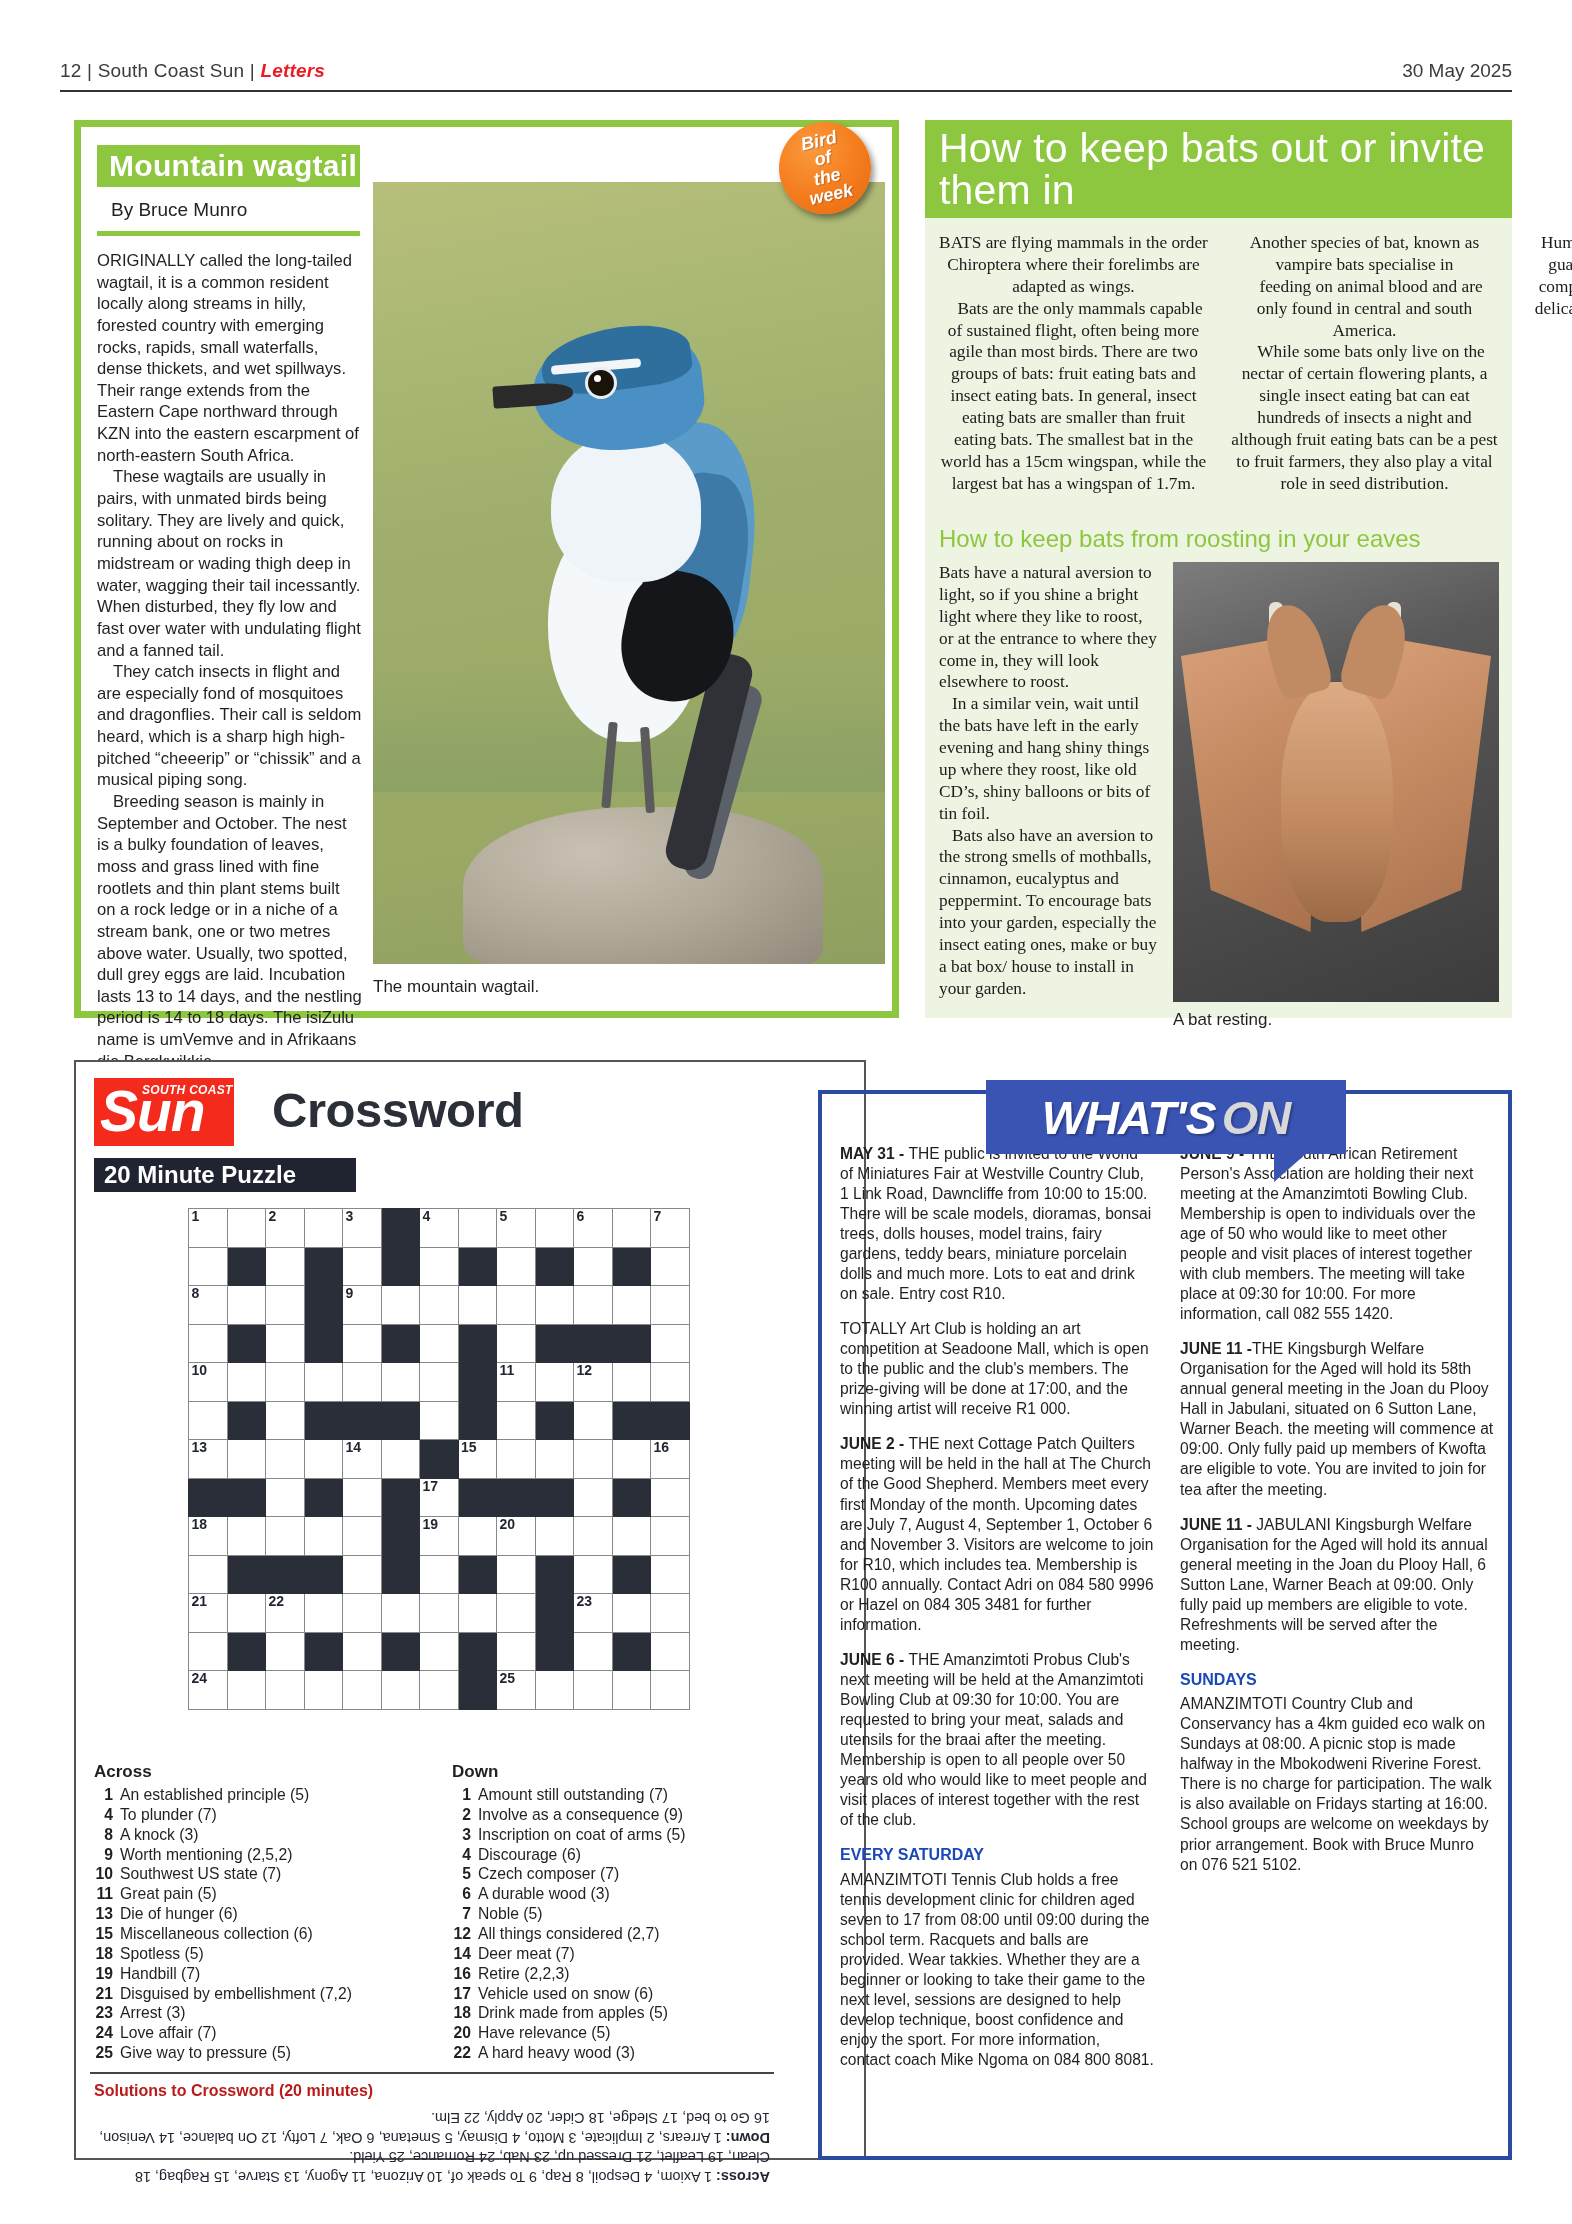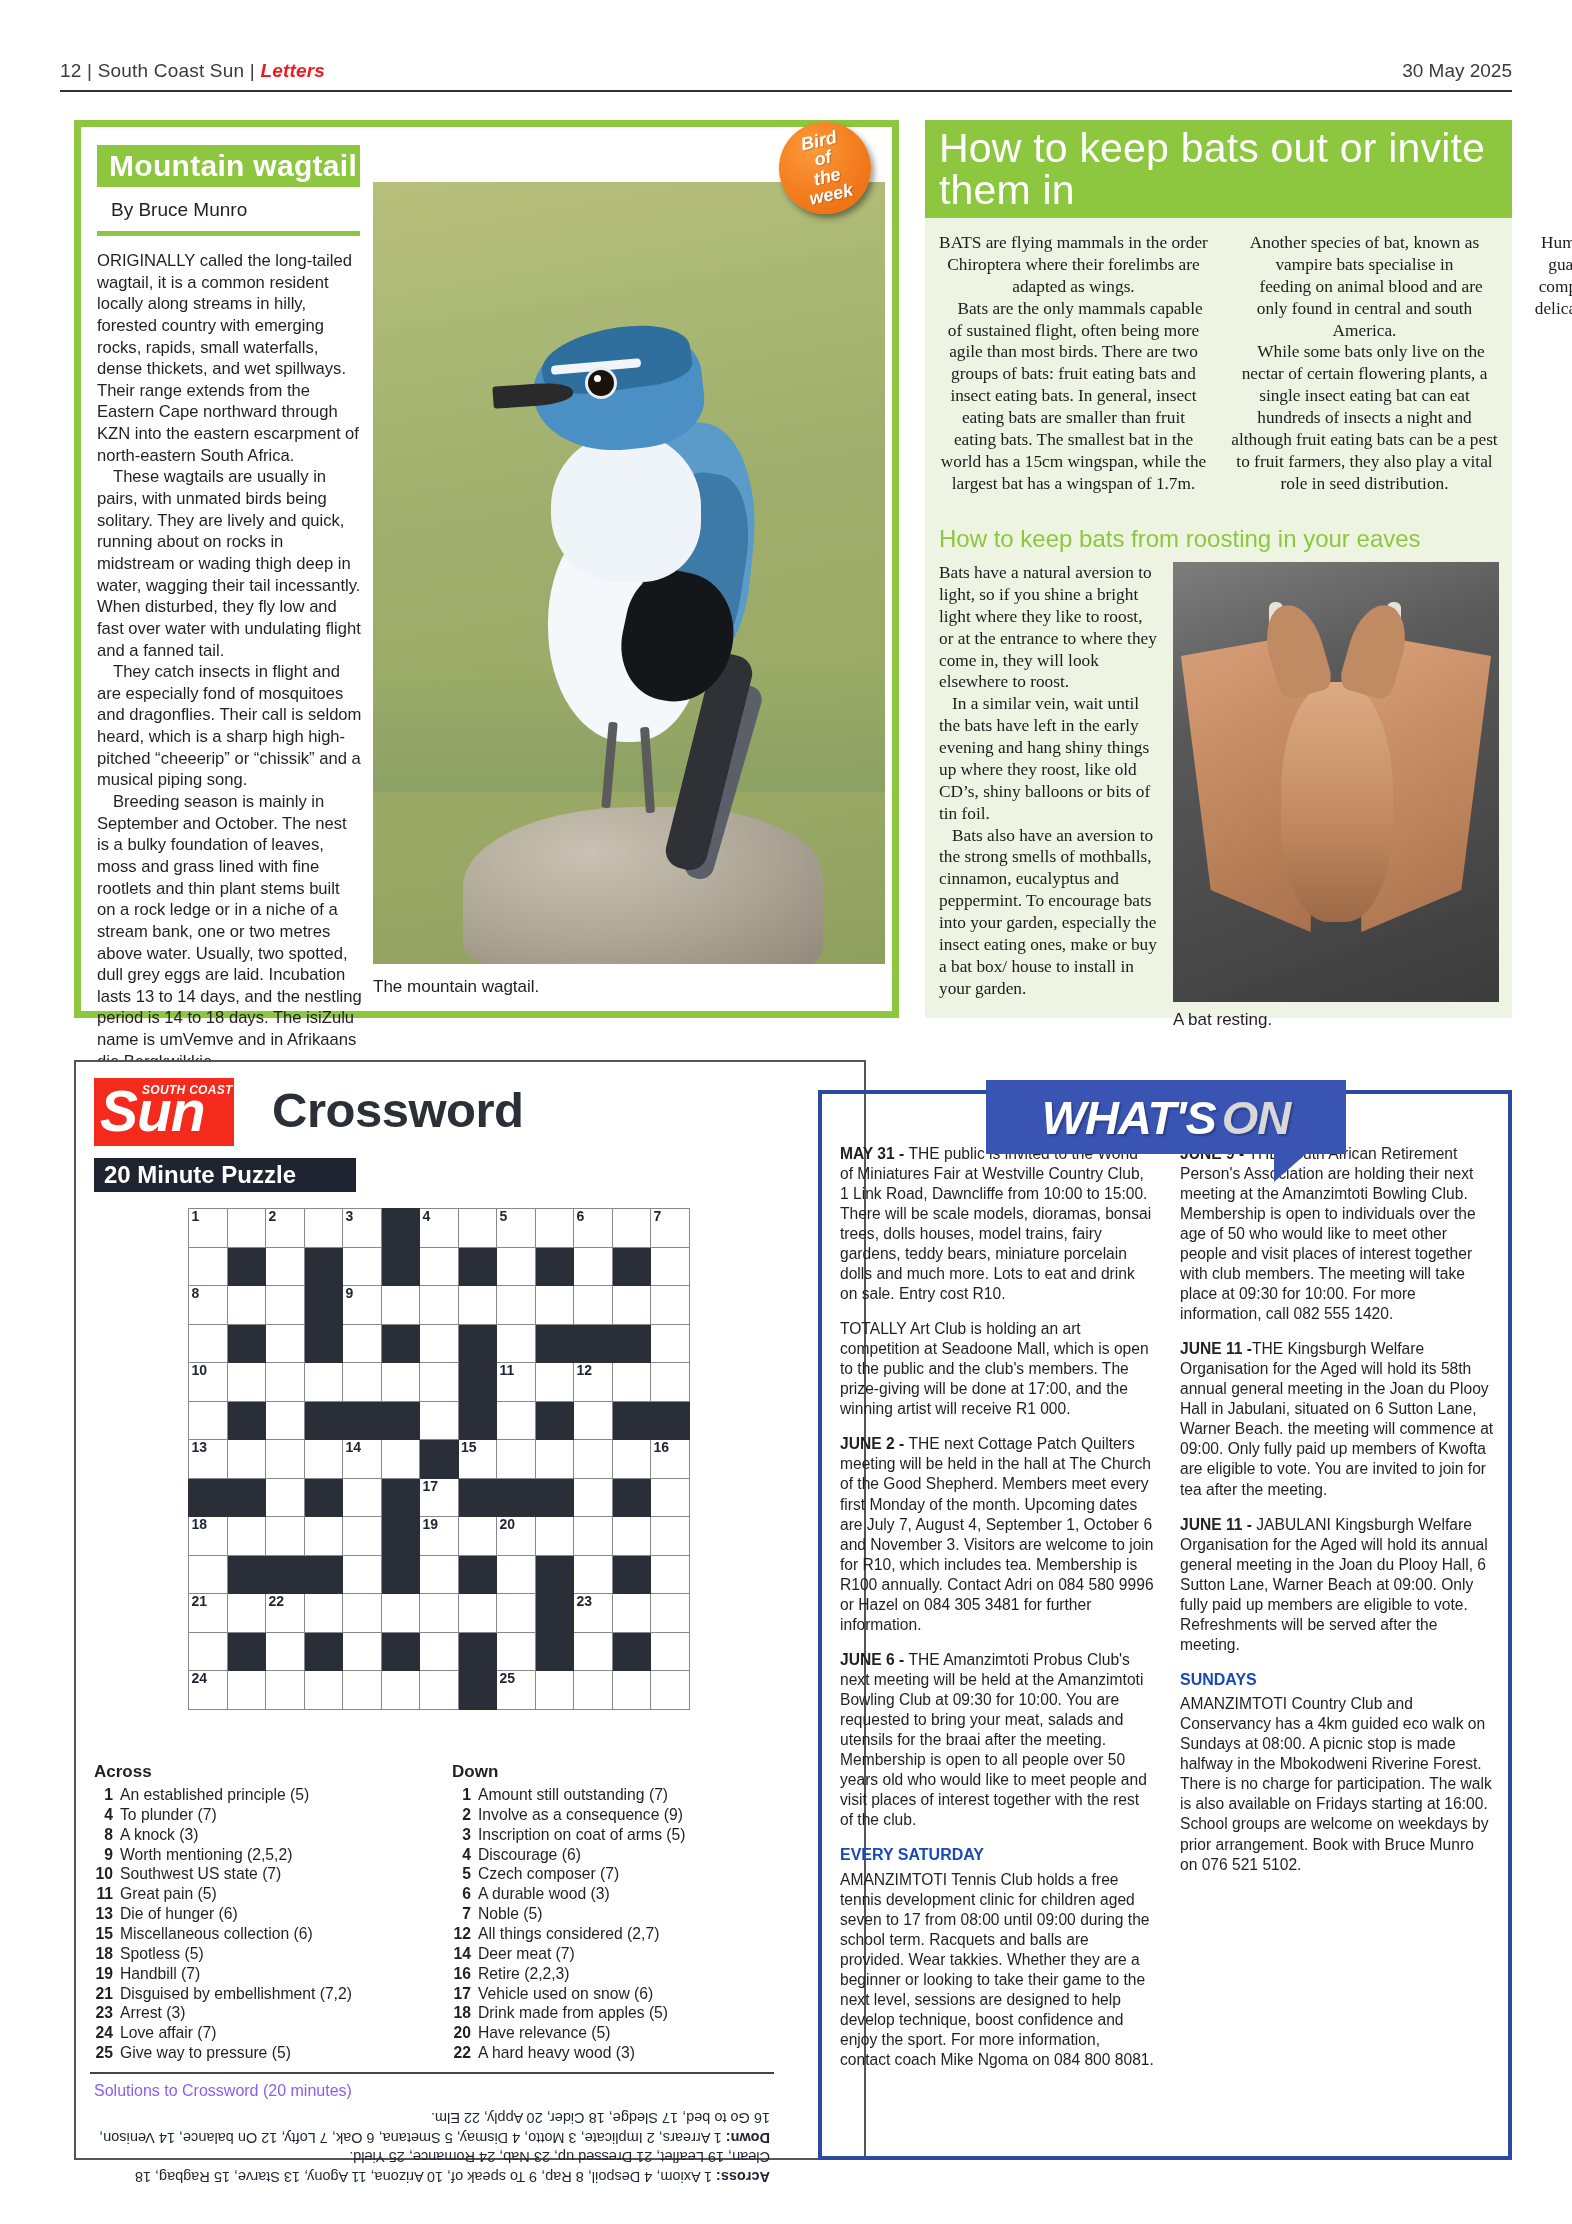--- a/index.html
+++ b/index.html
@@ -274,21 +274,21 @@
   .clue-col { width: 320px; }
   .clue-col h4 { font-size: 17px; font-weight:bold; margin-bottom:3px; }
   .clue-row { display:flex; font-size:15.7px; line-height:1.265; }
   .clue-row .n { width: 26px; text-align:right; font-weight:bold; padding-right:7px; flex:none; }
 
   .sol-divider {
     position:absolute; left:14px; top:1010px; width:684px; height:2px; background:#444;
   }
   .sol-title {
     position:absolute; left:18px; top:1020px;
-    font-size:16px; font-weight:normal; color:#8b5cf6;
+    font-size:16px; font-weight:bold; color:#b91c1c;
   }
   .sol-body {
     position:absolute; left:18px; top:1046px; width:676px;
     font-size:14.5px; line-height:1.35; color:#1f2430;
     transform: rotate(180deg); text-align:left;
   }
   .sol-body b { font-weight:bold; }
 
   
   .whatson-panel {

